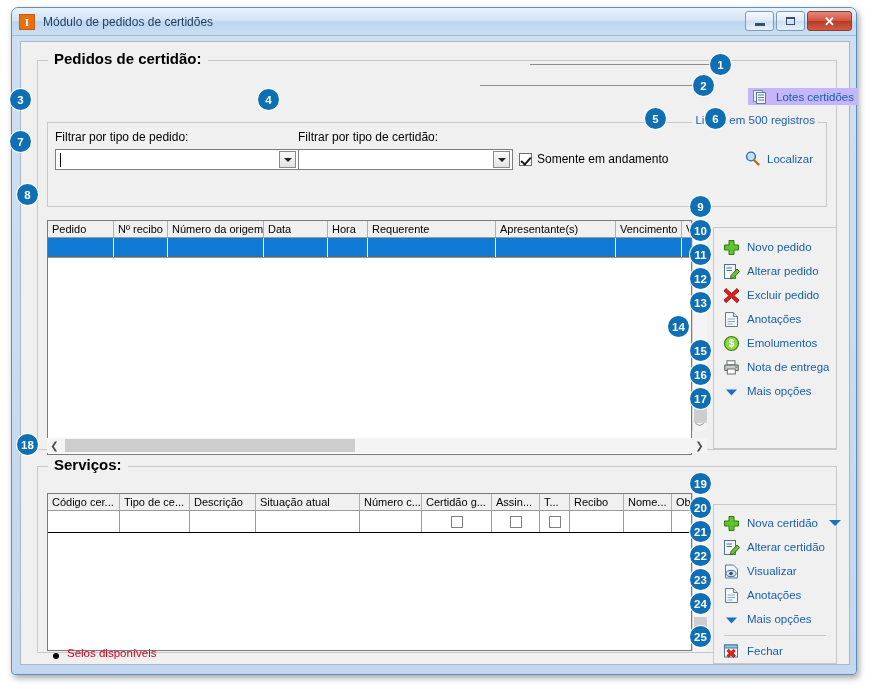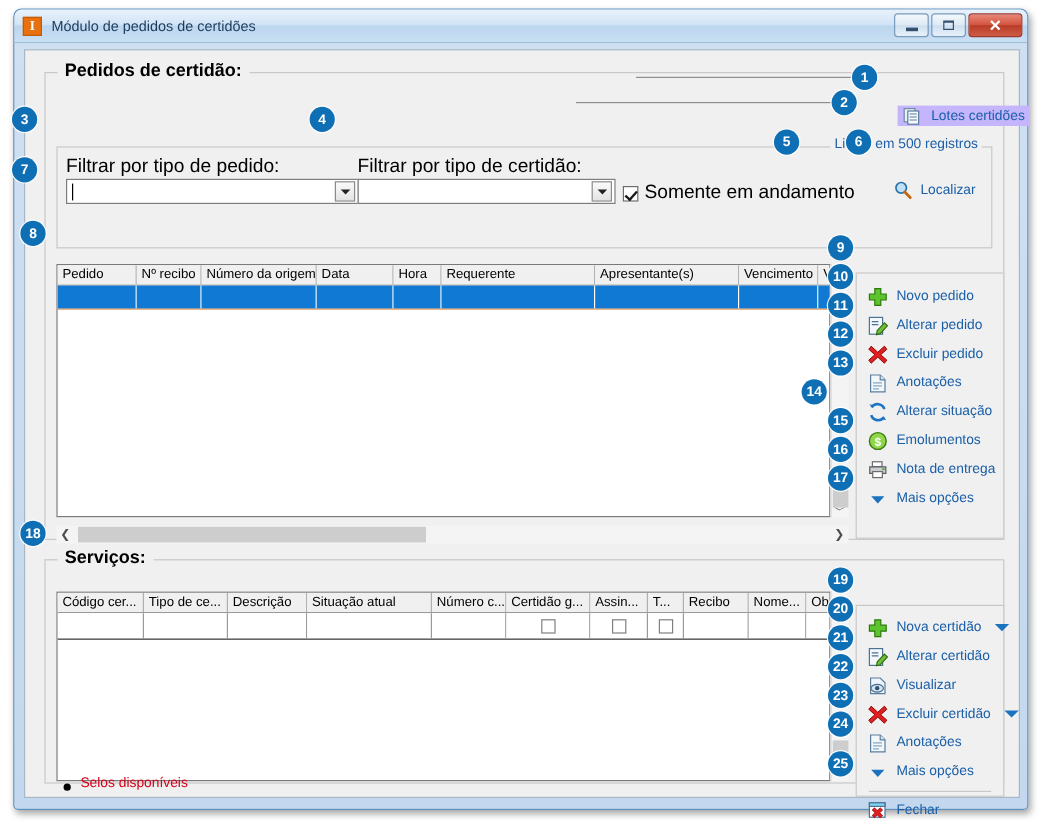--- a/index.html
+++ b/index.html
@@ -101,21 +101,21 @@
   .gb-title-right {
     position: absolute;
     top: -9px; right: 8px;
     background: #f0f0f0;
     padding: 0 3px;
     font-size: 11.5px;
     color: #1f5fa8;
     white-space: nowrap;
   }
 
-  .label { font-size: 16px; color: #000; white-space: nowrap; }
+  .label { font-size: 12px; color: #000; white-space: nowrap; }
 
   
   .combo {
     position: absolute;
     height: 21px;
     background: #fff;
     border: 1px solid #7d7d7d;
     display: flex; align-items: center;
   }
   .combo .val {
@@ -363,21 +363,21 @@
       <div style="position:absolute; left:723px; top:108px; display:flex; align-items:center; gap:6px;">
         <span class="ai-icon">
           <svg width="17" height="17" viewBox="0 0 17 17">
             <circle cx="7" cy="6.5" r="4.4" fill="#bfe0f5" stroke="#2a6fa8" stroke-width="1.4"></circle>
             <line x1="10" y1="10" x2="14.5" y2="14.5" stroke="#c06a10" stroke-width="2.4" stroke-linecap="round"></line>
           </svg>
         </span>
         <span class="action-label">Localizar</span>
       </div>
 
-      <div class="grid" style="left:26px; top:178px; width:645px; height:211px;">
+      <div class="grid" style="left:26px; top:178px; width:645px; height:235px;">
         <div class="grid-head" id="ped-head">
             <div class="gh" style="width: 66px;">Pedido</div>
             <div class="gh" style="width: 54px;">Nº recibo</div>
             <div class="gh" style="width: 96px;">Número da origem</div>
             <div class="gh" style="width: 64px;">Data</div>
             <div class="gh" style="width: 40px;">Hora</div>
             <div class="gh" style="width: 128px;">Requerente</div>
             <div class="gh" style="width: 120px;">Apresentante(s)</div>
             <div class="gh" style="width: 66px;">Vencimento</div>
             <div class="gh" style="width: 40px;">Voltar</div>
@@ -433,29 +433,20 @@
           </div>
           <div class="action-item">
             <span class="ai-icon"><svg width="17" height="17" viewBox="0 0 17 17">
                 <path d="M2.5 1.5h8l4 4v10h-12z" fill="#f2f7fc" stroke="#5a7d9c"></path>
                 <path d="M10.5 1.5v4h4" fill="#d7e6f2" stroke="#5a7d9c"></path>
                 <line x1="4.5" y1="8" x2="12" y2="8" stroke="#8aa9c2"></line>
                 <line x1="4.5" y1="10.5" x2="12" y2="10.5" stroke="#8aa9c2"></line>
                 <line x1="4.5" y1="13" x2="9.5" y2="13" stroke="#8aa9c2"></line>
               </svg></span>
             <span class="action-label">Anotações</span>
-          </div>
-          <div class="action-item">
-            <span class="ai-icon"><svg width="17" height="17" viewBox="0 0 17 17">
-                <path d="M14 6A6 6 0 0 0 3.4 4.3" fill="none" stroke="#1e74c4" stroke-width="2.2"></path>
-                <path d="M3 11a6 6 0 0 0 10.6 1.7" fill="none" stroke="#1e74c4" stroke-width="2.2"></path>
-                <path d="M1.5 1.8l2.8.6-.5 2.9z" fill="#1e74c4"></path>
-                <path d="M15.5 15.2l-2.8-.6.5-2.9z" fill="#1e74c4"></path>
-              </svg></span>
-            <span class="action-label">Alterar situação</span>
           </div>
           <div class="action-item">
             <span class="ai-icon"><svg width="17" height="17" viewBox="0 0 17 17">
                 <circle cx="8.5" cy="8.5" r="7" fill="#8fd64a" stroke="#3d7d10" stroke-width="1.2"></circle>
                 <text x="8.5" y="12.3" font-size="10" font-weight="bold" fill="#ffffff" text-anchor="middle" font-family="Liberation Sans">$</text>
               </svg></span>
             <span class="action-label">Emolumentos</span>
           </div>
           <div class="action-item">
             <span class="ai-icon"><svg width="17" height="17" viewBox="0 0 17 17">
@@ -543,27 +534,20 @@
           <div class="action-item">
             <span class="ai-icon"><svg width="17" height="17" viewBox="0 0 17 17">
                 <path d="M2.5 2h8l4 4v9h-12z" fill="#eef5fb" stroke="#5a7d9c"></path>
                 <ellipse cx="8" cy="10.5" rx="5.2" ry="3.2" fill="#cfe3f2" stroke="#4b6f8d"></ellipse>
                 <circle cx="8" cy="10.5" r="1.8" fill="#30506c"></circle>
               </svg></span>
             <span class="action-label">Visualizar</span>
           </div>
           <div class="action-item">
             <span class="ai-icon"><svg width="17" height="17" viewBox="0 0 17 17">
-                <path d="M3 1.5L8.5 6.6 14 1.5l2 2.6-5.1 4.5 5.1 4.5-2 2.6-5.5-5.1L3 15.7l-2-2.6L6.1 8.6 1 4.1z" fill="#e02020" stroke="#8c0000" stroke-width="0.8"></path>
-              </svg></span>
-            <span class="action-label">Excluir certidão</span>
-            <span class="dd-caret"></span>
-          </div>
-          <div class="action-item">
-            <span class="ai-icon"><svg width="17" height="17" viewBox="0 0 17 17">
                 <path d="M2.5 1.5h8l4 4v10h-12z" fill="#f2f7fc" stroke="#5a7d9c"></path>
                 <path d="M10.5 1.5v4h4" fill="#d7e6f2" stroke="#5a7d9c"></path>
                 <line x1="4.5" y1="8" x2="12" y2="8" stroke="#8aa9c2"></line>
                 <line x1="4.5" y1="10.5" x2="12" y2="10.5" stroke="#8aa9c2"></line>
                 <line x1="4.5" y1="13" x2="9.5" y2="13" stroke="#8aa9c2"></line>
               </svg></span>
             <span class="action-label">Anotações</span>
           </div>
           <div class="action-item">
             <span class="ai-icon"><svg width="17" height="17" viewBox="0 0 17 17">

